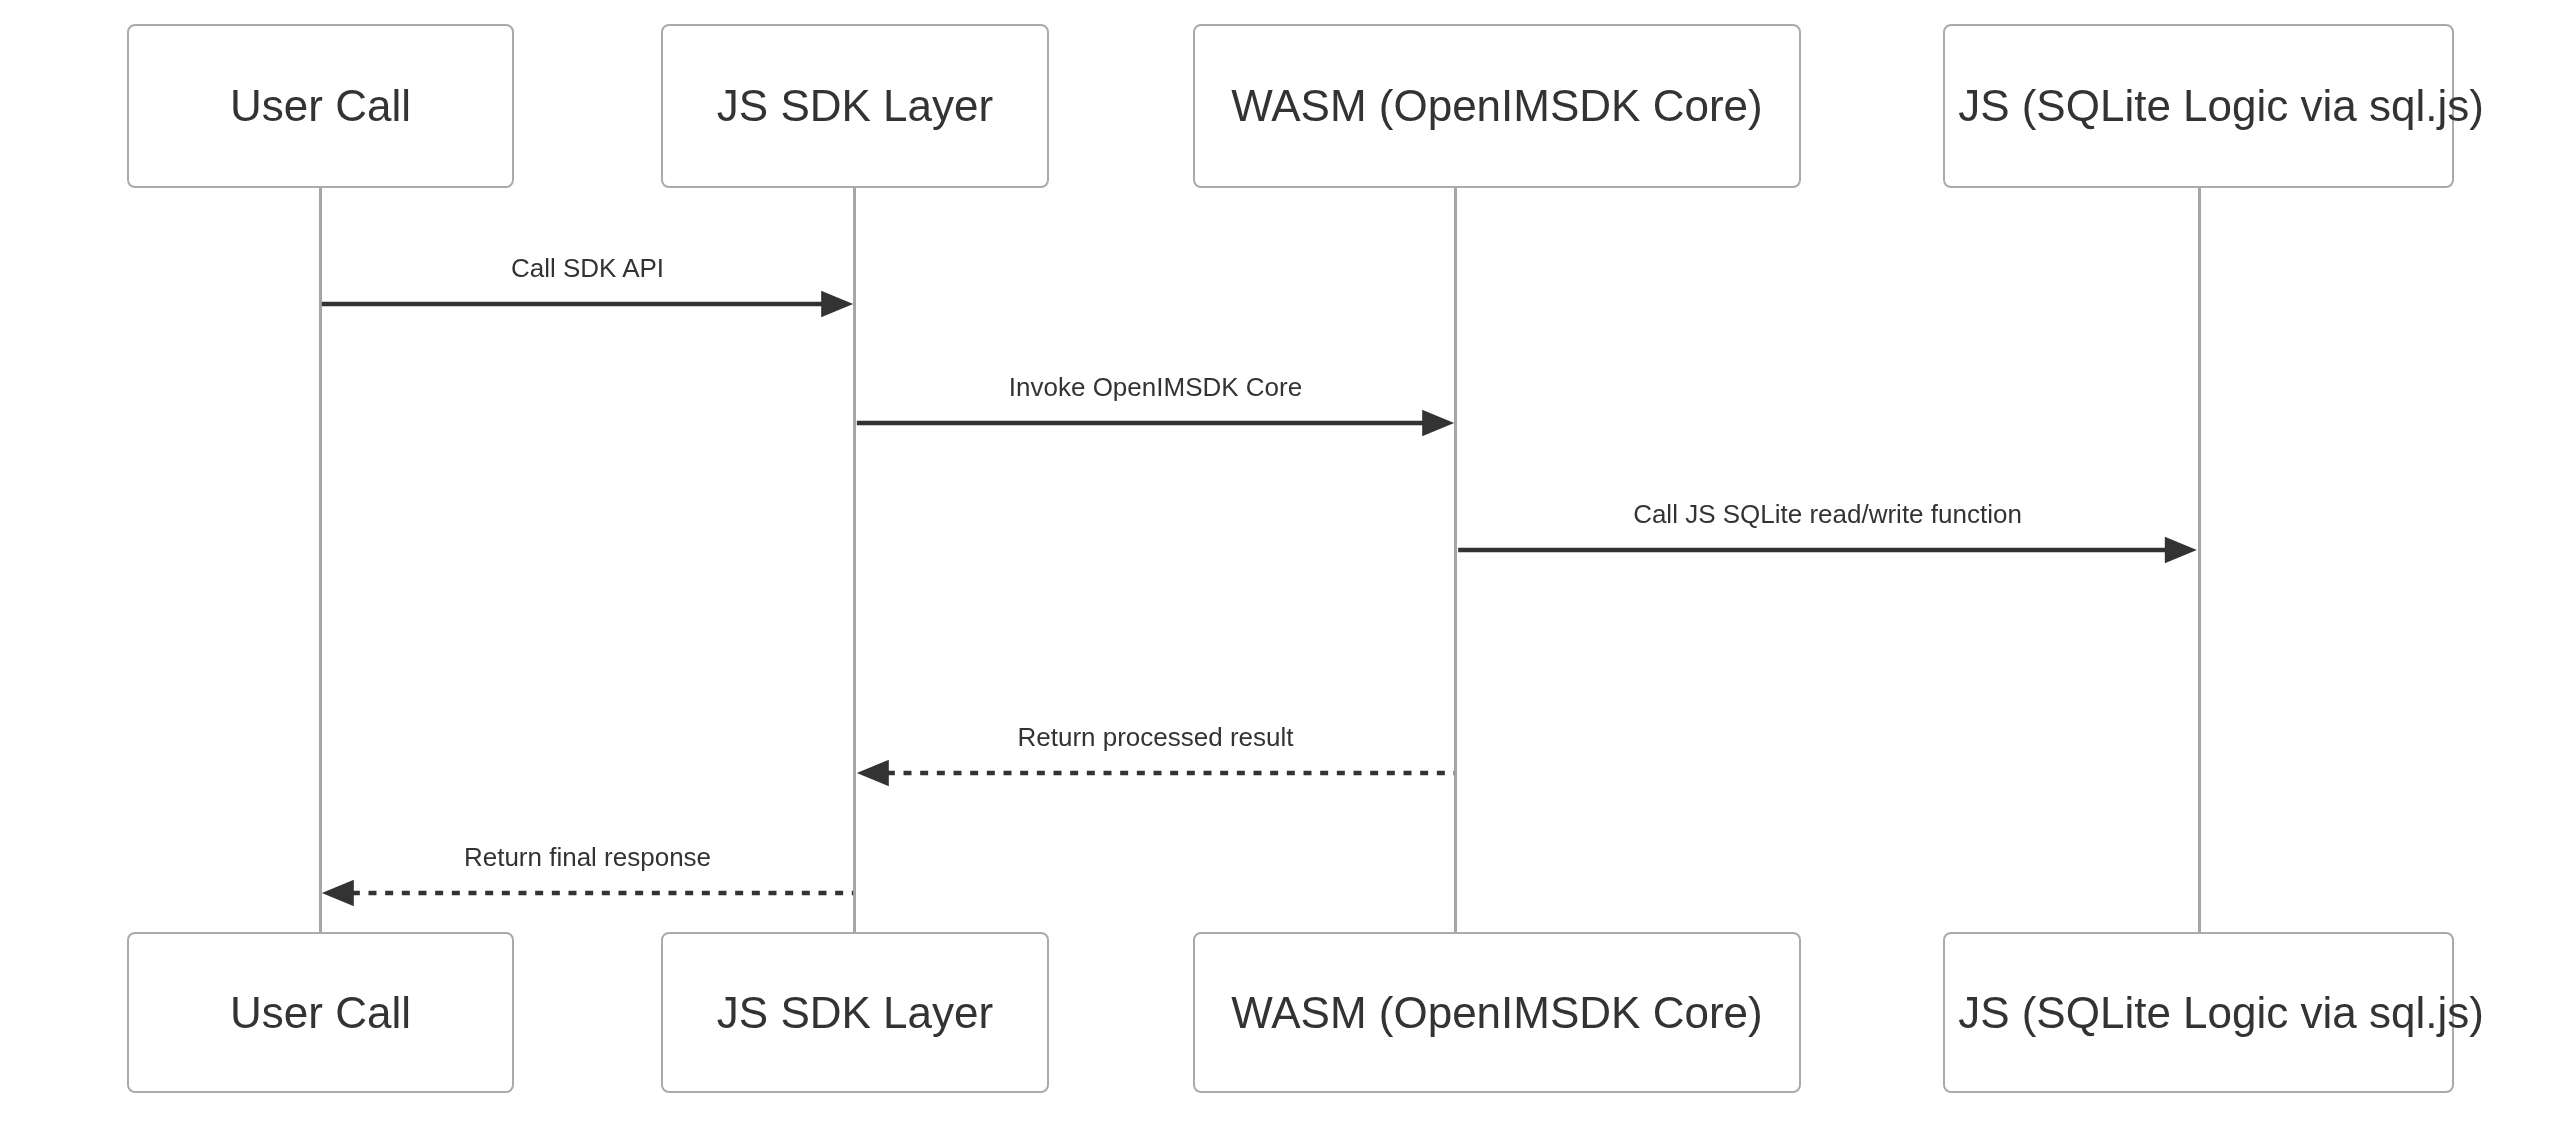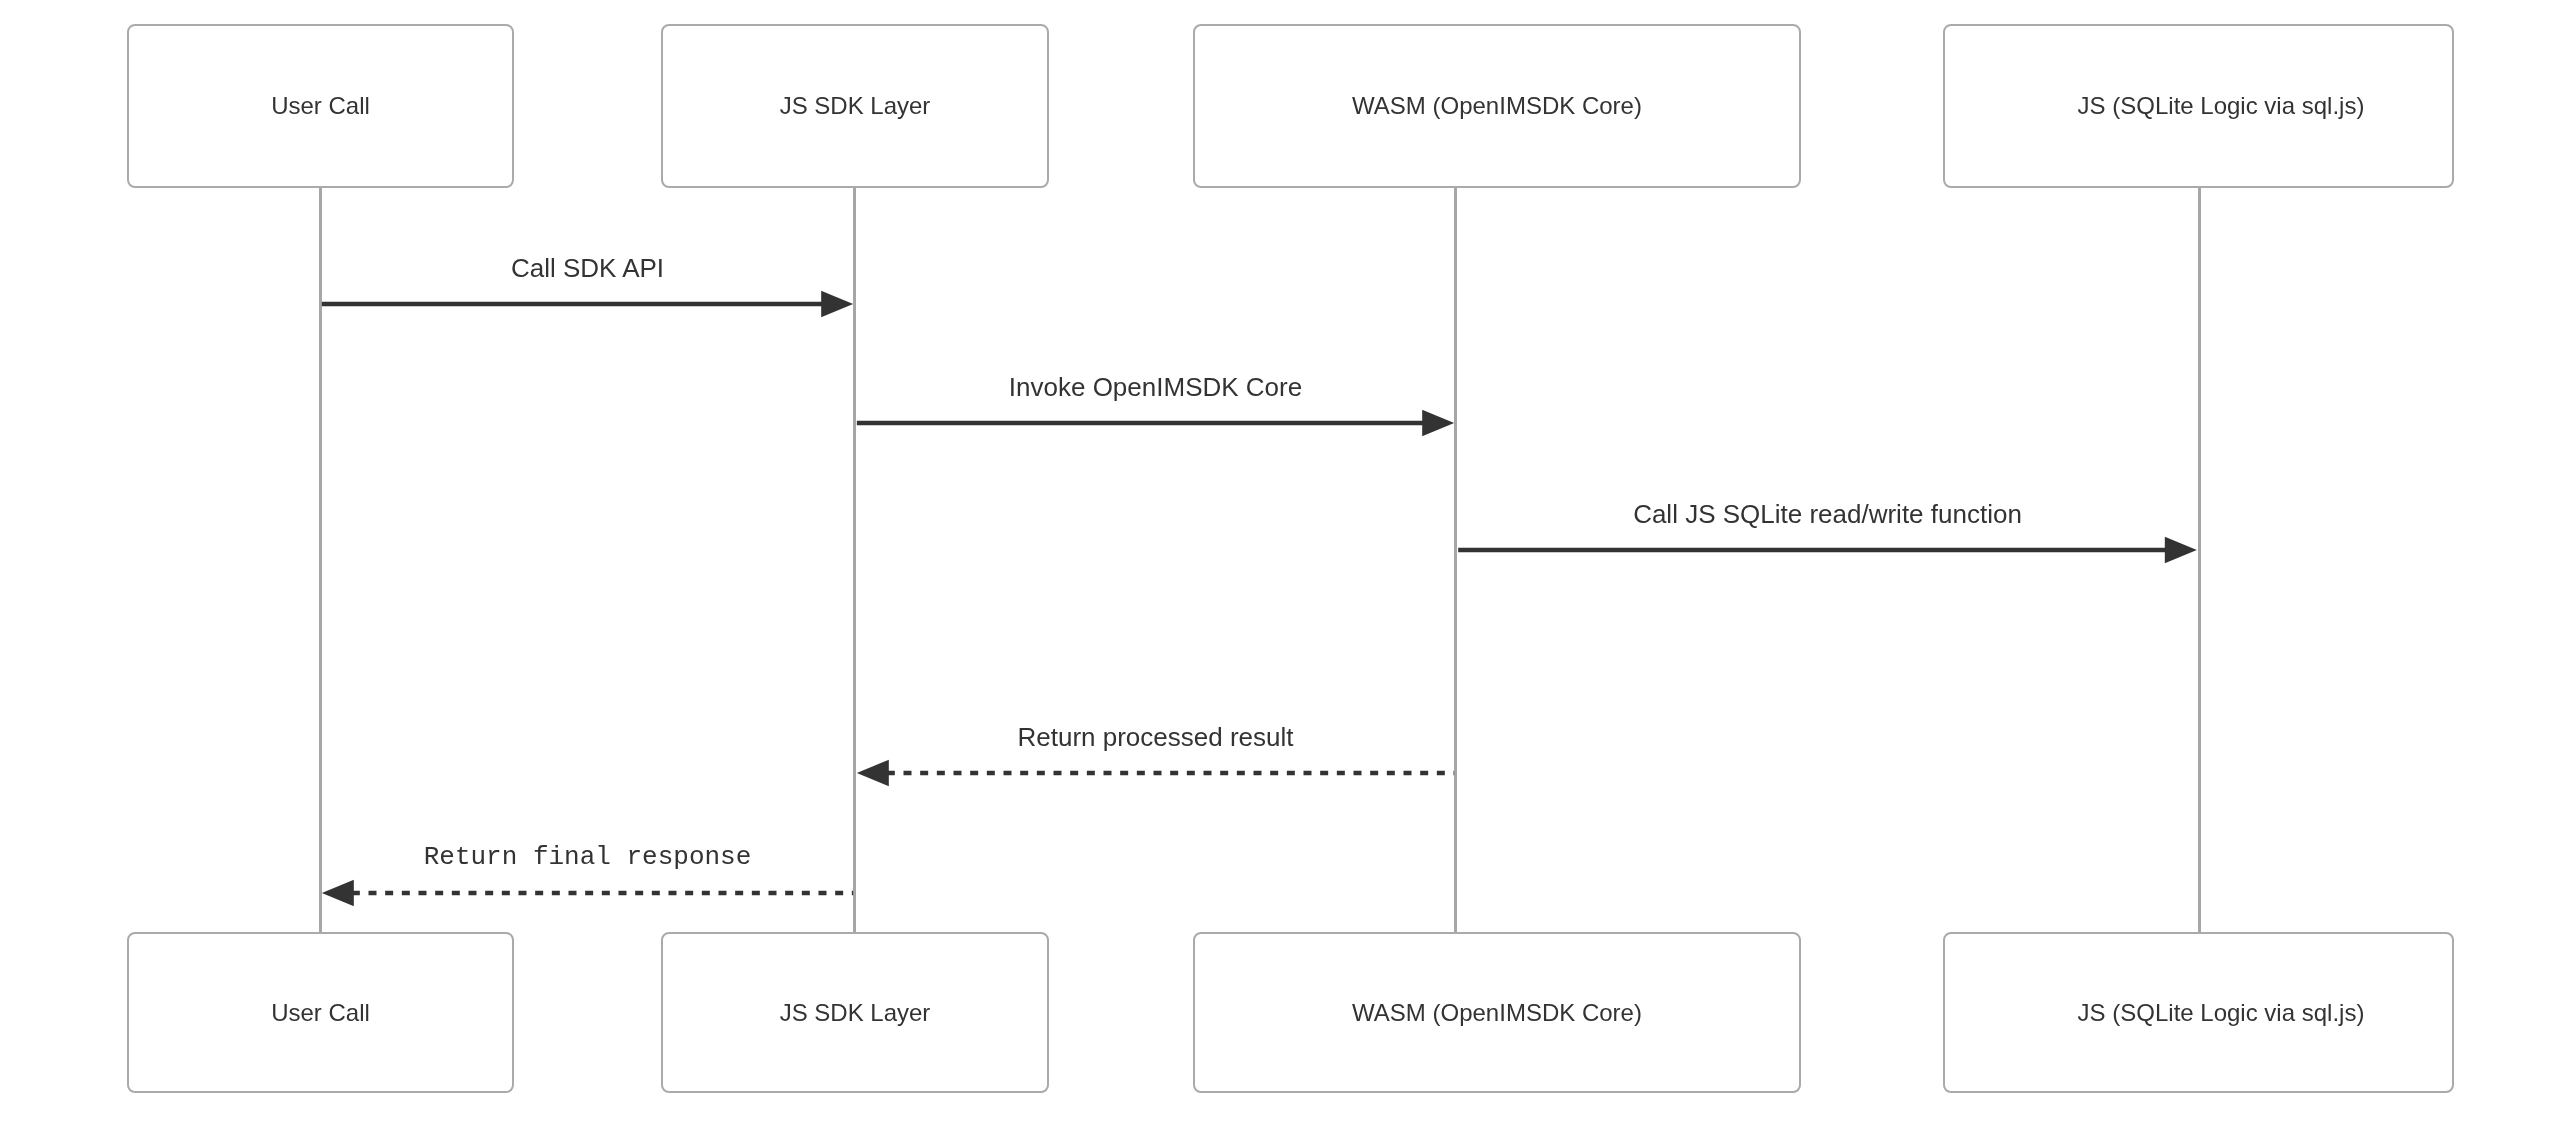--- a/index.html
+++ b/index.html
@@ -16,21 +16,21 @@
   .actor {
     position: absolute;
     box-sizing: border-box;
     background: #ffffff;
     border: 2.7px solid #aaaaaa;
     border-radius: 8px;
     display: flex;
     align-items: center;
     justify-content: center;
     color: #333333;
-    font-size: 24px;
+    font-size: 44px;
     white-space: nowrap;
     z-index: 3;
   }
   .actor.top    { top: 23.5px;   height: 164px; }
   .actor.bottom { top: 932px; height: 161px; }
 
   .actor.p0 { left: 127px;  width: 387px; }
   .actor.p1 { left: 661px;  width: 388px; }
   .actor.p2 { left: 1193px; width: 608px; }
   .actor.p3 { left: 1943px; width: 511px; padding-left: 45px; }
@@ -71,21 +71,21 @@
     left: 0;
     bottom: 0;
     display: block;
   }
 
   .m1 { left: 320px;  top: 250px;  width: 535px; }
   .m2 { left: 855px; top: 369px;  width: 601px; }
   .m3 { left: 1456px; top: 488px;  width: 743px; margin-top: 8px; }
   .m4 { left: 1456px; top: 604px;  width: 743px; }
   .m5 { left: 855px; top: 719px; width: 601px; }
-  .m6 { left: 320px;  top: 839px; width: 535px; font-family: Liberation Mono, monospace; }
+  .m6 { left: 320px;  top: 839px; width: 535px; }
 </style>
 </head>
 <body>
 
 <div id="canvas">
 
   <div class="lifeline p0"></div>
   <div class="lifeline p1"></div>
   <div class="lifeline p2"></div>
   <div class="lifeline p3"></div>

